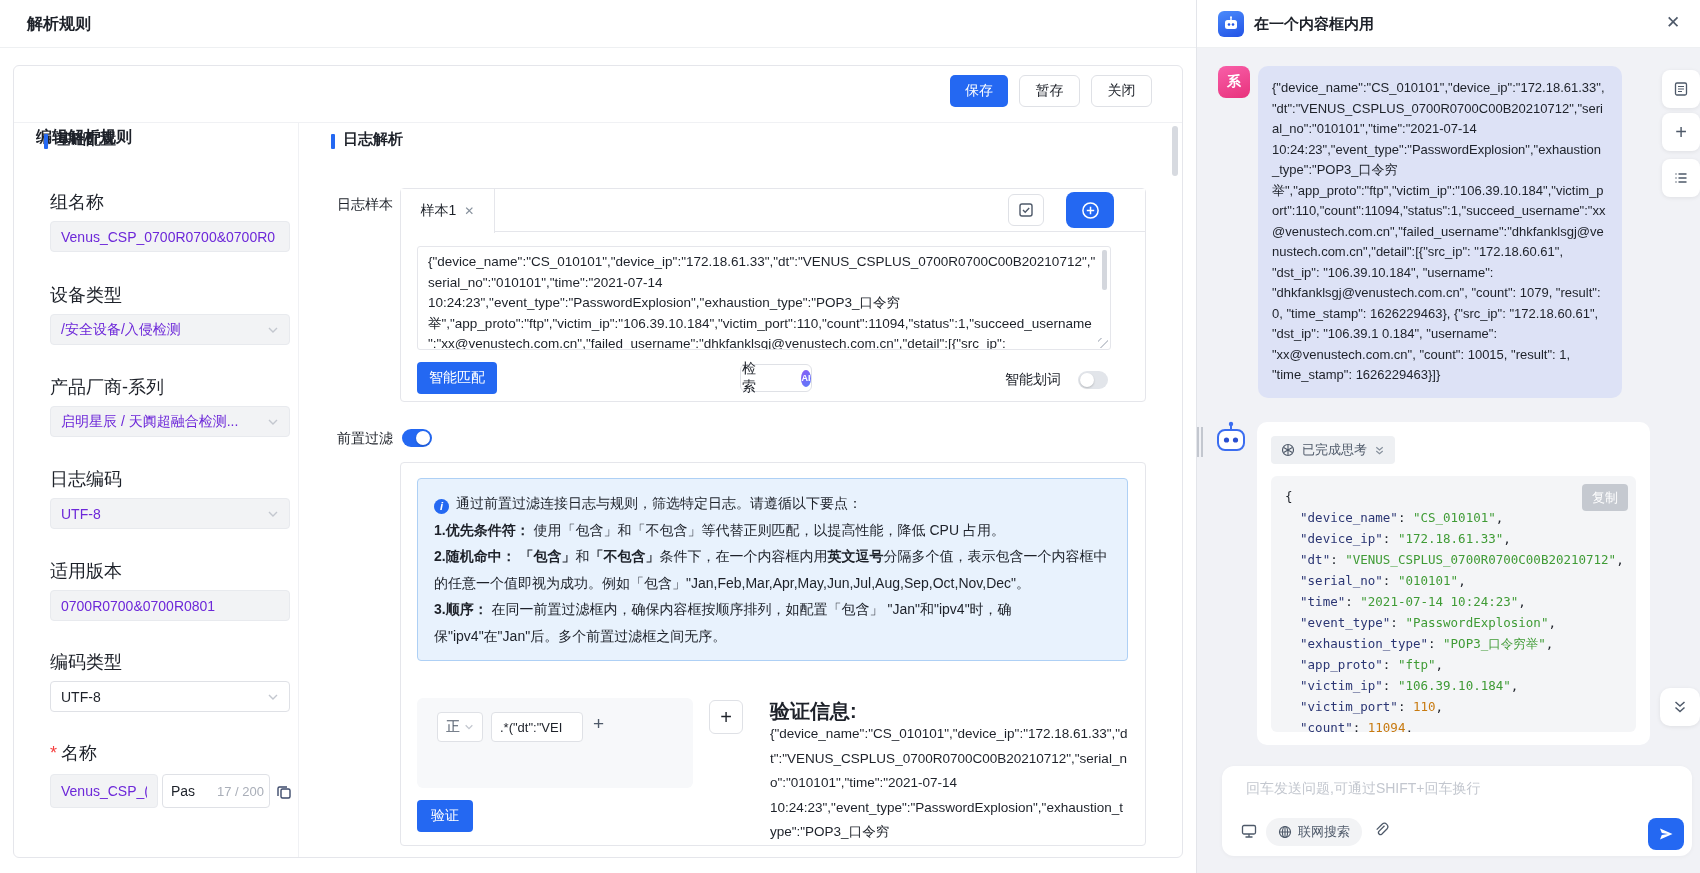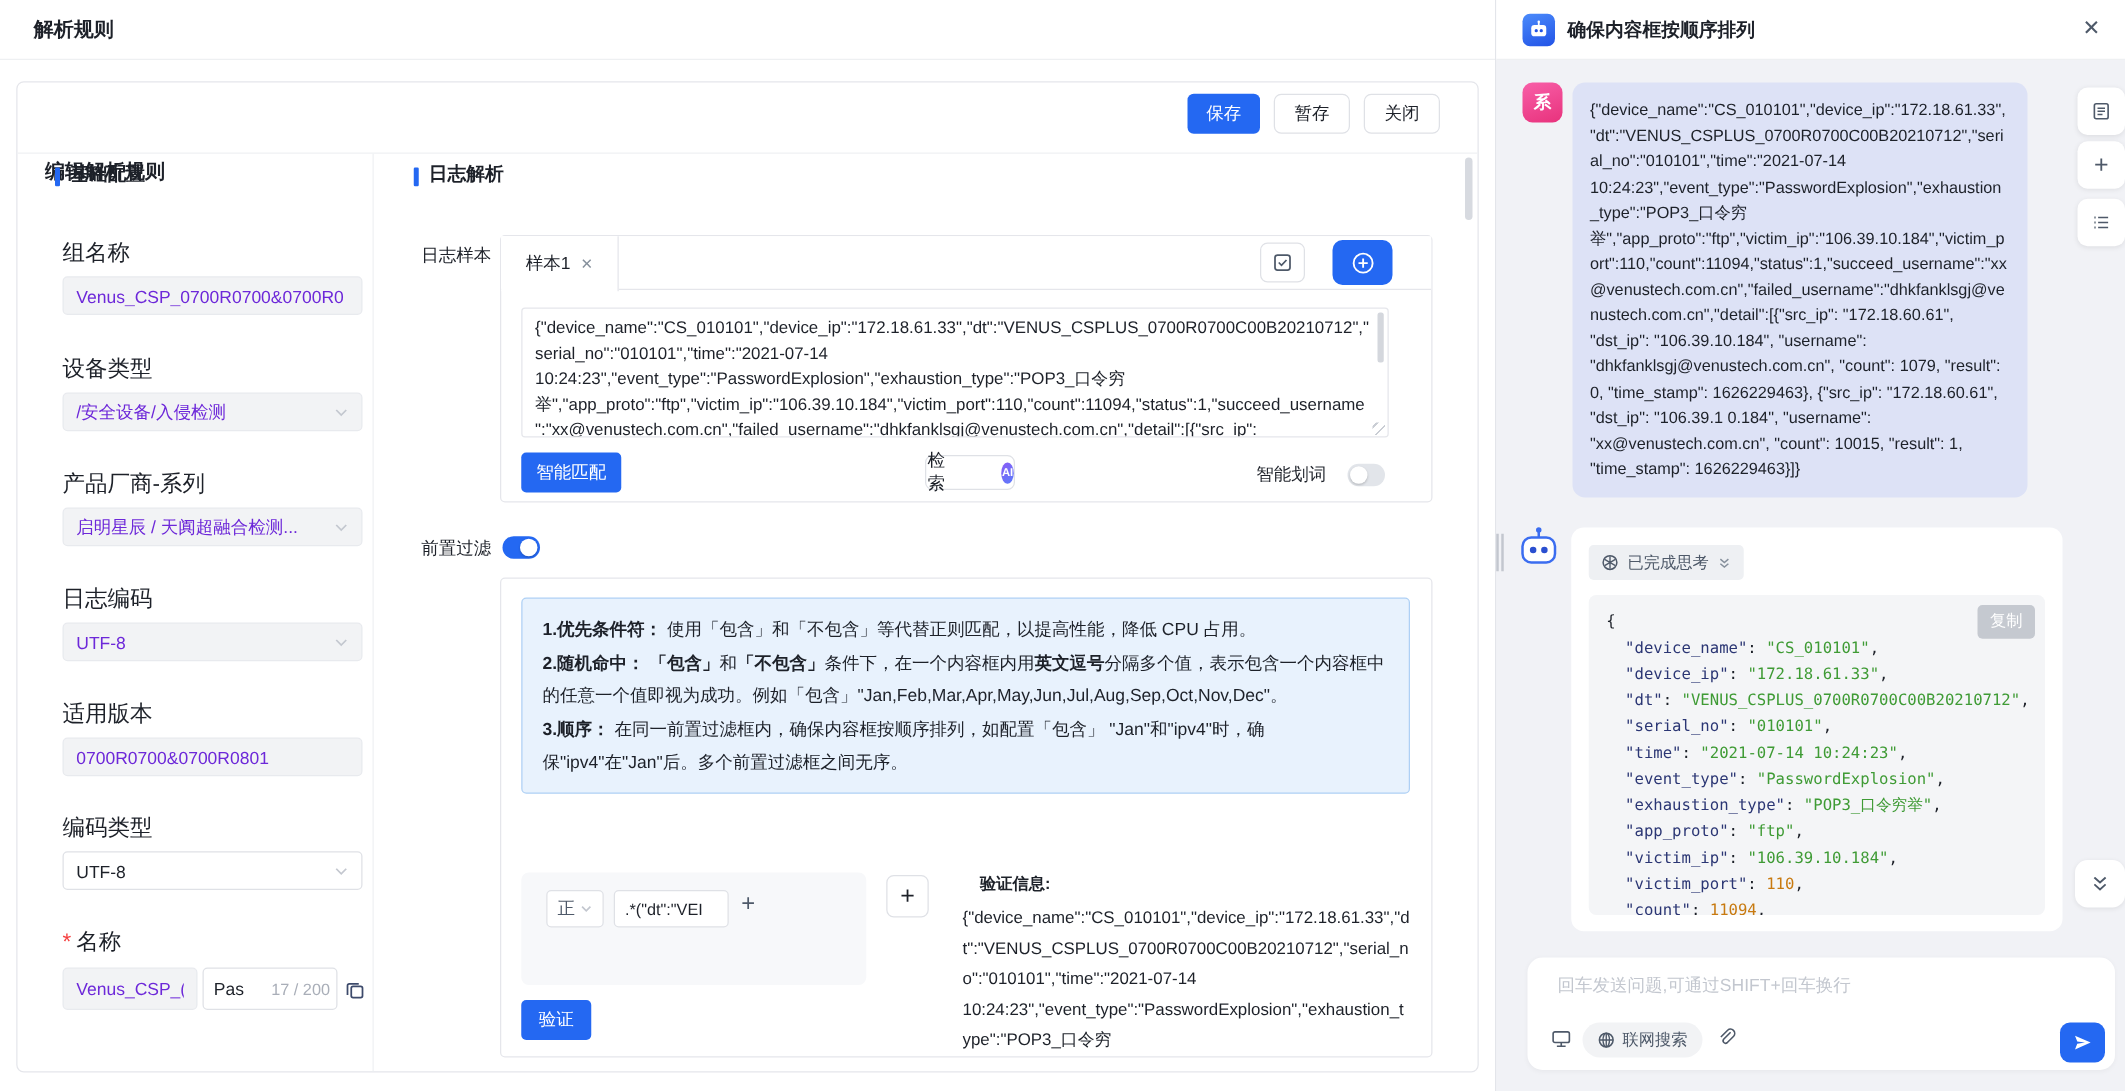--- a/index.html
+++ b/index.html
@@ -94,21 +94,21 @@
   [data-name="info-icon"] { display:inline-flex; width:15px; height:15px; border-radius:50%; background:#2468f2;
       color:#fff; font-size:11px; font-weight:bold; align-items:center; justify-content:center; margin-right:7px;
       vertical-align:-2px; font-style:italic; }
   [data-name="filter-group-panel"] { left:417px; top:698px; width:276px; height:90px; background:#f7f8fa; border-radius:6px; }
   [data-name="operator-select"] { left:437px; top:712px; width:46px; height:30px; background:#fff; border:1px solid #dfe1e6;
       border-radius:4px; display:flex; align-items:center; justify-content:center; gap:4px; font-size:14px; color:#4e5969; cursor:pointer; }
   [data-name="pattern-input"] { left:491px; top:712px; width:92px; height:30px; background:#fff; border:1px solid #dfe1e6;
       border-radius:4px; padding:0 8px; font-size:13px; color:#1d2129; font-family:"Liberation Sans",sans-serif; outline:none; }
   [data-name="inline-add-icon"] { left:593px; top:713px; font-size:19px; color:#4e5969; cursor:pointer; }
   [data-name="add-filter-button"] { left:709px; top:700px; width:34px; height:34px; font-size:20px; color:#1d2129; }
-  [data-name="verify-title"] { left:770px; top:698px; font-size:13px; font-weight:bold;margin-left:14px; }
+  [data-name="verify-title"] { left:770px; top:698px; font-size:20px; font-weight:bold; }
   [data-name="verify-text"] { left:770px; top:722px; width:358px; height:123px; font-size:13.5px; line-height:24.5px;
       color:#1d2129; overflow:hidden; overflow-wrap:break-word; word-wrap:break-word; }
   [data-name="verify-button"] { left:417px; top:800px; width:56px; height:32px; border-radius:4px; }
 
   
   [data-name="panel-divider"] { left:1196px; top:0; width:0; height:873px; border-left:1px solid #e3e5ea; }
   [data-name="panel-resize-handle"] { left:1196px; top:427px; width:8px; height:30px; cursor:col-resize; }
   [data-name="panel-resize-handle"] i { position:absolute; top:0; width:2px; height:30px; background:#c3c7cf; }
   [data-name="panel-resize-handle"] i:first-child { left:1px; } [data-name="panel-resize-handle"] i:last-child { left:5px; }
   [data-name="chat-panel"] { left:1197px; top:0; width:503px; height:873px; background:#f1f2f6; }
@@ -279,20 +279,21 @@
       <span class="knob" data-name="toggle-knob"></span>
     </div>
 
   <div class="abs flabel" data-name="prefilter-label">前置过滤</div>
   <div class="toggle" data-name="prefilter-toggle">
       <span class="knob" data-name="toggle-knob"></span>
     </div>
 
   <div class="abs" data-name="filter-container"></div>
   <div class="abs" data-name="prefilter-info-box">
+    <div class="info-line" data-name="info-line-intro"><span data-name="info-icon">i</span><span><span>通过前置过滤连接日志与规则，筛选特定日志。请遵循以下要点：</span></span></div>
     <div class="info-line" data-name="info-line-1"><b>1.优先条件符：</b><span> 使用「包含」和「不包含」等代替正则匹配，以提高性能，降低 CPU 占用。</span></div>
     <div class="info-line" data-name="info-line-2"><b>2.随机命中：</b><span> </span><b>「包含」</b><span>和</span><b>「不包含」</b><span>条件下，在一个内容框内用</span><b>英文逗号</b><span>分隔多个值，表示包含一个内容框中的任意一个值即视为成功。例如「包含」"Jan,Feb,Mar,Apr,May,Jun,Jul,Aug,Sep,Oct,Nov,Dec"。</span></div>
     <div class="info-line" data-name="info-line-3"><b>3.顺序：</b><span> 在同一前置过滤框内，确保内容框按顺序排列，如配置「包含」 "Jan"和"ipv4"时，确保"ipv4"在"Jan"后。多个前置过滤框之间无序。</span></div>
   </div>
 
   <div class="abs" data-name="filter-group-panel"></div>
   <div class="abs" data-name="operator-select">
     <span data-name="operator-value">正</span>
     <svg data-name="chevron-down-icon" width="10" height="10" viewBox="0 0 12 12">
         <path d="M2 4l4 4 4-4" fill="none" stroke="#c3c7cf" stroke-width="1.6"></path>
@@ -315,21 +316,21 @@
   <div class="abs" data-name="chat-header"></div>
   <div class="abs" data-name="agent-avatar">
     <svg data-name="robot-icon" width="18" height="18" viewBox="0 0 18 18">
         <rect x="3" y="5" width="12" height="9" rx="2.5" fill="#fff"></rect>
         <circle cx="7" cy="9.5" r="1.3" fill="#2253e6"></circle>
         <circle cx="11" cy="9.5" r="1.3" fill="#2253e6"></circle>
         <path d="M9 2.5v2.5" stroke="#fff" stroke-width="1.4"></path>
         <circle cx="9" cy="2.3" r="1" fill="#fff"></circle>
       </svg>
   </div>
-  <div class="abs" data-name="chat-title">确保内容框按顺序排列</div>
+  <div class="abs" data-name="chat-title">在一个内容框内用</div>
   <span class="abs" data-name="chat-close-button">✕</span>
 
   <div class="abs" data-name="system-avatar">系</div>
   <div class="abs" data-name="system-bubble">{"device_name":"CS_010101","device_ip":"172.18.61.33","dt":"VENUS_CSPLUS_0700R0700C00B20210712","serial_no":"010101","time":"2021-07-14 10:24:23","event_type":"PasswordExplosion","exhaustion_type":"POP3_口令穷举","app_proto":"ftp","victim_ip":"106.39.10.184","victim_port":110,"count":11094,"status":1,"succeed_username":"xx@venustech.com.cn","failed_username":"dhkfanklsgj@venustech.com.cn","detail":[{"src_ip": "172.18.60.61", "dst_ip": "106.39.10.184", "username": "dhkfanklsgj@venustech.com.cn", "count": 1079, "result": 0, "time_stamp": 1626229463}, {"src_ip": "172.18.60.61", "dst_ip": "106.39.1 0.184", "username": "xx@venustech.com.cn", "count": 10015, "result": 1, "time_stamp": 1626229463}]}</div>
 
   <div class="abs rail-btn" data-name="doc-panel-button">
     <svg data-name="document-icon" width="16" height="16" viewBox="0 0 16 16">
         <rect x="2.5" y="2" width="11" height="12" rx="1.5" fill="none" stroke="#4e5969" stroke-width="1.3"></rect>
         <path d="M5 5.5h6M5 8h6M5 10.5h4" stroke="#4e5969" stroke-width="1.2"></path>
       </svg>

